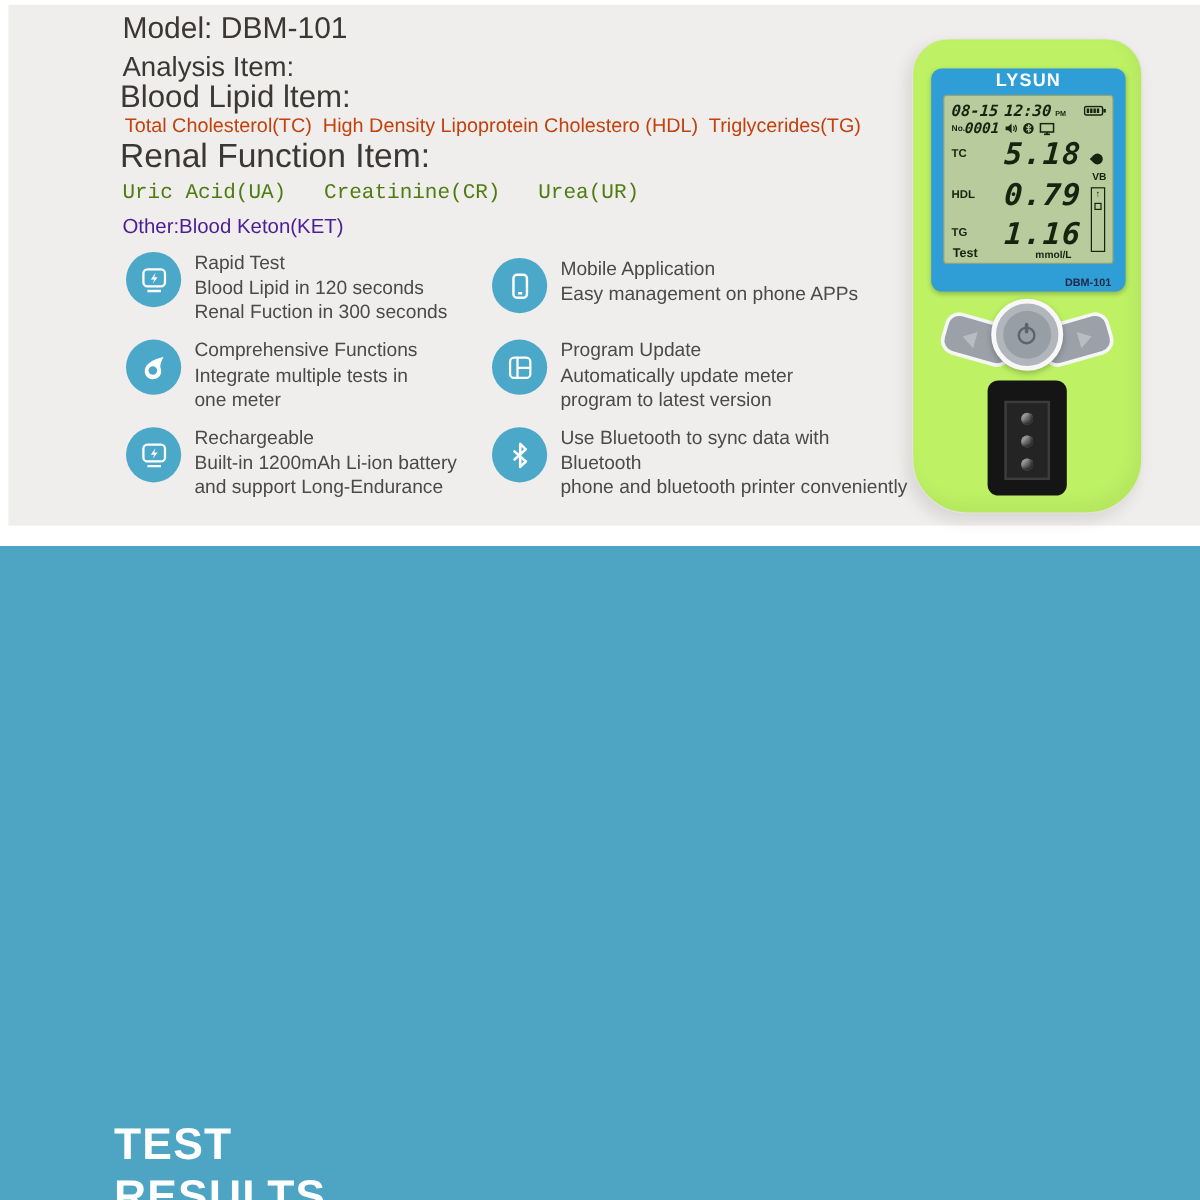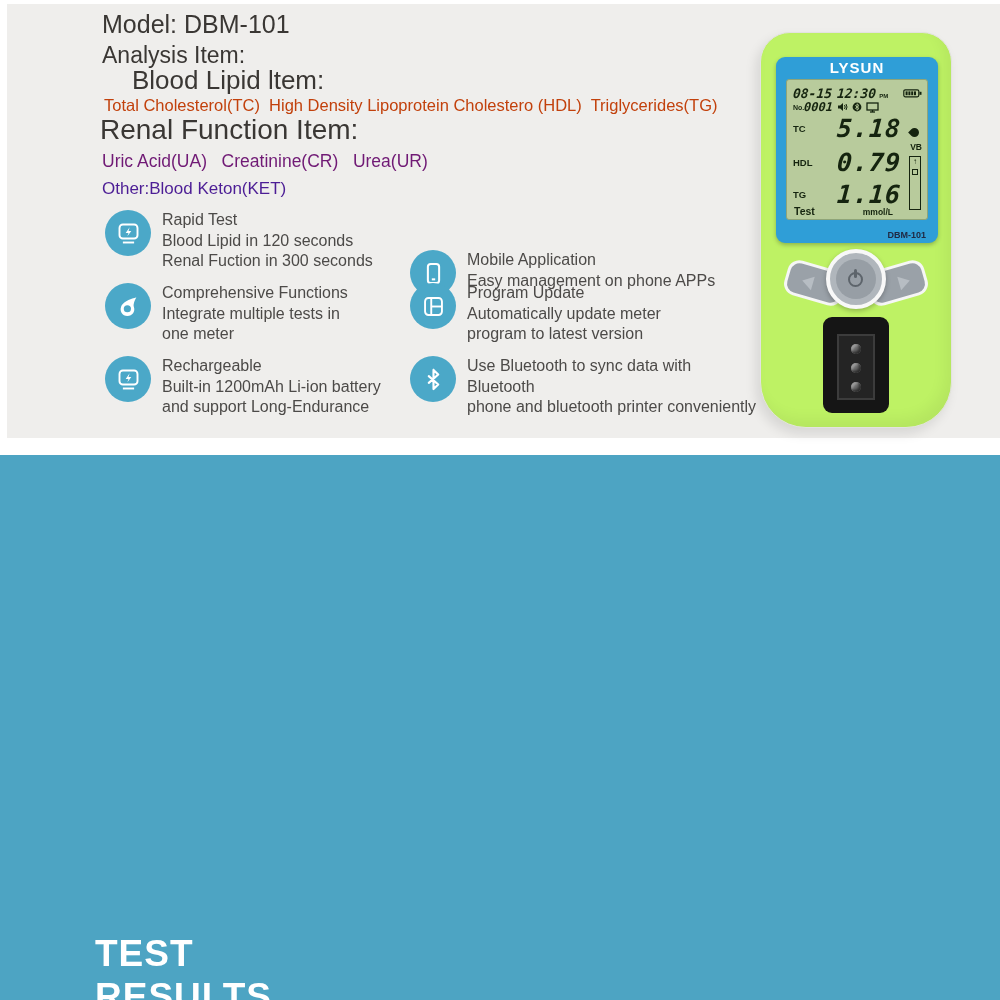--- a/index.html
+++ b/index.html
@@ -4,34 +4,34 @@
 <style>
   * { margin:0; padding:0; box-sizing:border-box; }
   html,body { width:1000px; height:1000px; background:#ffffff; font-family:"Liberation Sans",sans-serif; }
   .page { position:relative; width:1000px; height:1000px; overflow:hidden; background:#fff; }
 
   
   .top-panel { position:absolute; left:7px; top:4px; right:0; height:434px; background:#efeeec; }
 
   .h-model { position:absolute; left:95px; top:6px; font-size:25px; color:#3a3734; }
   .h-analysis { position:absolute; left:95px; top:38px; font-size:23px; color:#3a3734; }
-  .h-lipid { position:absolute; left:93px; top:61px; font-size:26px; color:#3a3734;margin-left:32px; }
+  .h-lipid { position:absolute; left:93px; top:61px; font-size:26px; color:#3a3734; }
   .t-lipid-items { position:absolute; left:97px; top:92px; font-size:16.5px; color:#c2410c; white-space:pre; }
   .h-renal { position:absolute; left:93px; top:110px; font-size:28px; color:#3a3734; }
-  .t-renal-items { position:absolute; left:95px; top:147px; font-size:17.5px; color:#701a75; white-space:pre; }
+  .t-renal-items { position:absolute; left:95px; top:147px; font-size:17.5px; color:#4d7c0f; white-space:pre;font-family:Liberation Mono, monospace; }
   .t-other { position:absolute; left:95px; top:175px; font-size:17px; color:#4c1d95; }
 
   
   .feature { position:absolute; display:flex; gap:11px; }
   .f-icon { flex:0 0 46px; width:46px; height:46px; border-radius:50%; background:#4ba8c8;
             display:flex; align-items:center; justify-content:center; }
   .f-icon svg { width:27px; height:27px; }
   .f-text { font-size:16px; line-height:20.5px; color:#4c4a48; }
   .f1 { left:98px;  top:206px; }
-  .f2 { left:403px; top:211px;margin-top:35px; }
+  .f2 { left:403px; top:211px; }
   .f3 { left:98px;  top:279px; }
   .f4 { left:403px; top:279px; }
   .f5 { left:98px;  top:352px; }
   .f6 { left:403px; top:352px; }
 
   
   .device { position:absolute; left:753px; top:28px; width:192px; height:396px;
             background:#bef264; border:1px solid #e3e2e0; border-radius:30px 30px 46px 46px;
             box-shadow:-4px 6px 12px rgba(0,0,0,0.10), inset -6px -8px 14px rgba(0,0,0,0.05); }
   .bezel { position:absolute; left:15px; top:24px; width:162px; height:186px; background:#2f9ed7;

